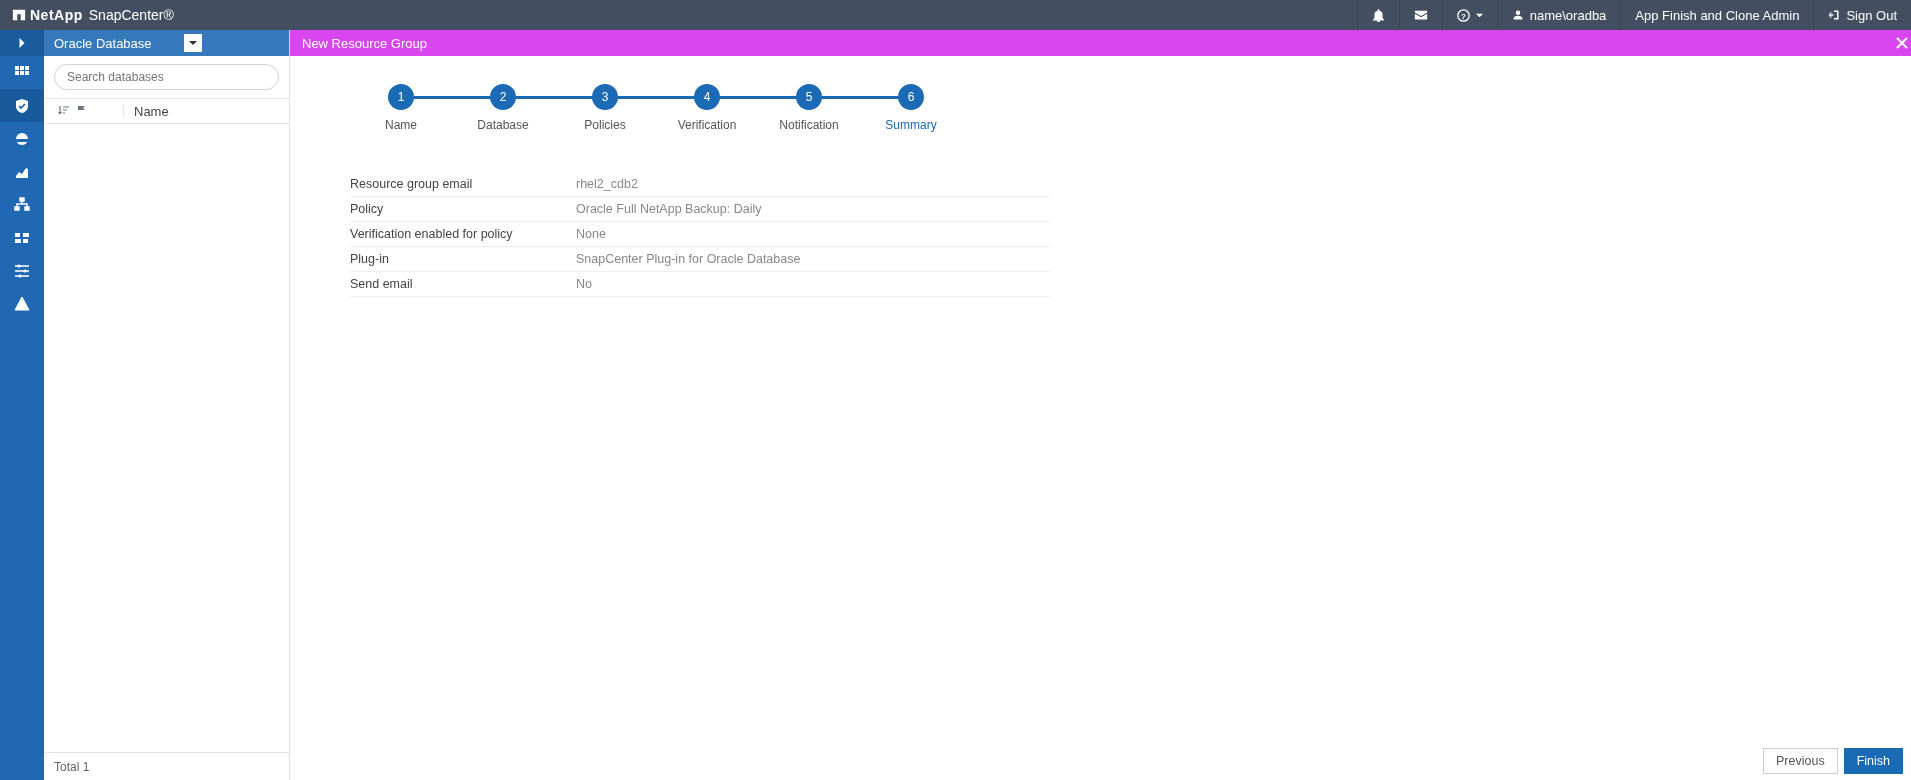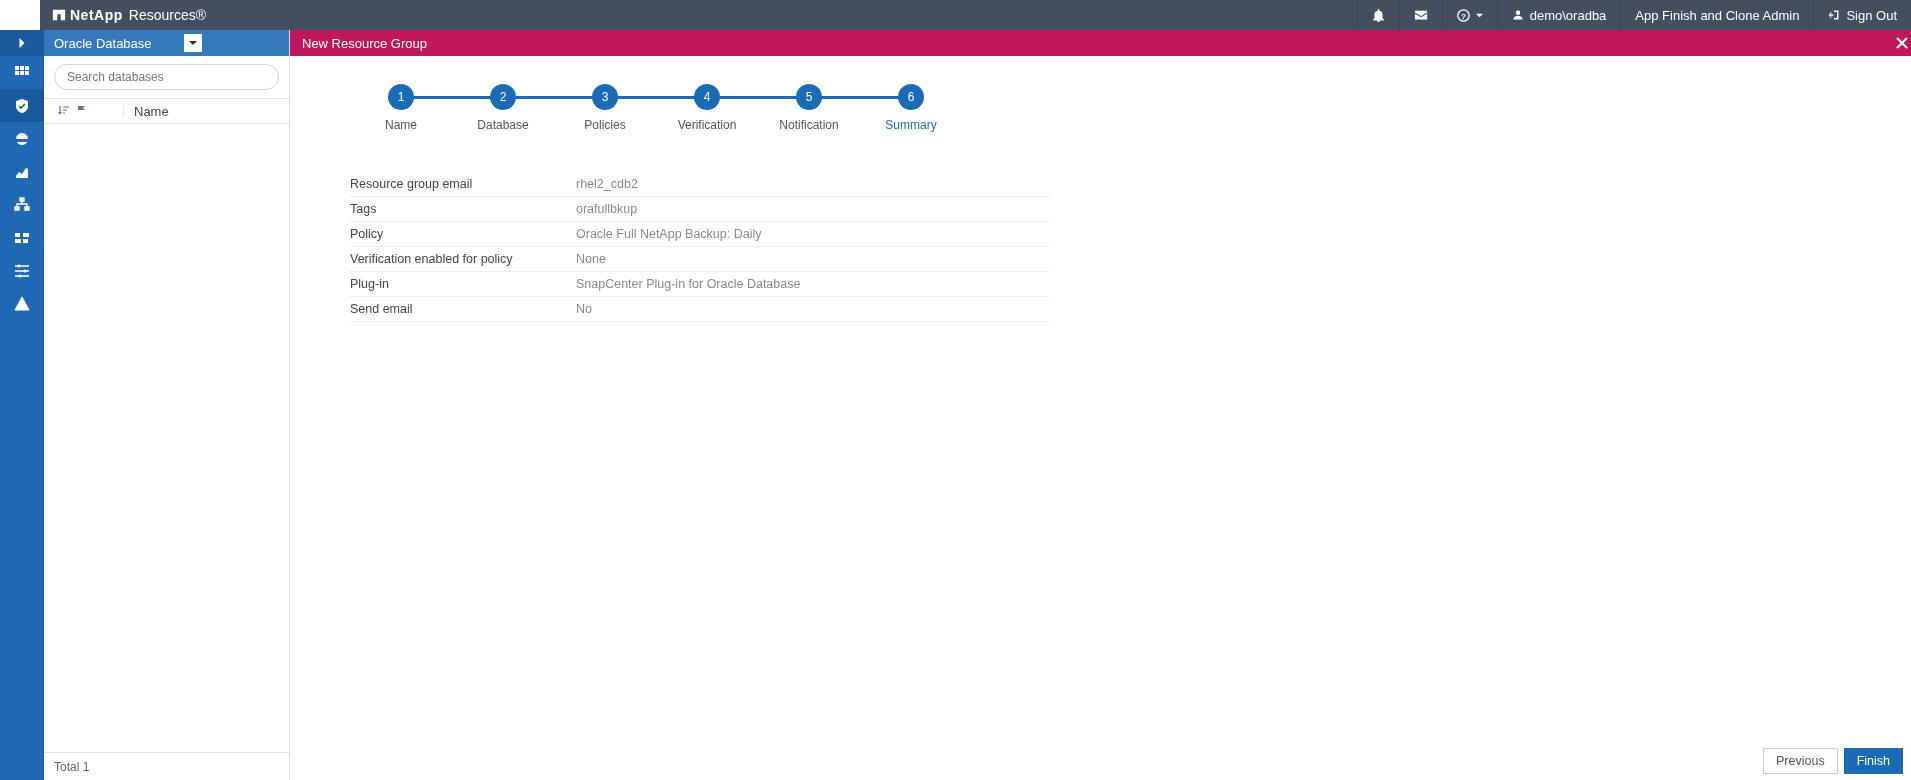--- a/index.html
+++ b/index.html
@@ -1,21 +1,21 @@
 <!DOCTYPE html>
 <html><head>
 <meta charset="utf-8">
 <style>
   * { box-sizing: border-box; margin: 0; padding: 0; }
   html, body { height: 100%; font-family: "Segoe UI", Arial, sans-serif; font-size: 13px; color: #333; background:#fff; }
   body { width:1911px; height:780px; overflow:hidden; position:relative; }
 
   #header{height:30px;background:#475367;display:flex;align-items:stretch;color:#fff;font-size:13px;}
   #header{background:#4a556a;}
-  #header{background:#475466;margin-left:40px;}
+  #header{background:#475466;}
   #header{background:#4a5567;}
   #header{background:#4b566a;}
   #header{background:#475365;}
   #header{background:#46546a;}
   #header{background:#4a5568;}
   #header{background:#455165;}
   #header{background:#49556a;}
   #header{background:#4b576b;}
   #header{background:#465062;}
   #header{background:#465366;}
@@ -126,21 +126,21 @@
   .pane-cols .sorter{width:80px;display:flex;gap:6px;align-items:center;justify-content:flex-start;padding-left:14px;border-right:1px solid #e1e5ea;}
   .pane-cols .sorter svg{width:12px;height:12px;fill:#6b7280;}
   .pane-cols .colname{padding-left:10px;color:#444;}
   .pane-row{display:flex;height:26px;align-items:center;border-bottom:1px solid #eef0f3;}
   .pane-row .c1{width:80px;border-right:1px solid transparent;}
   .pane-row .c2{padding-left:10px;color:#555;}
   .pane-footer{margin-top:auto;height:28px;border-top:1px solid #e1e5ea;display:flex;align-items:center;padding:0 10px;color:#666;font-size:12px;text-align:right;}
 
   
   .content{flex:1;display:flex;flex-direction:column;position:relative;}
-  .content-hd{height:26px;background:#be185d;color:#fff;display:flex;align-items:center;padding:0 12px;position:relative;}
+  .content-hd{height:26px;background:#d946ef;color:#fff;display:flex;align-items:center;padding:0 12px;position:relative;}
   .content-hd .close{position:absolute;right:-0px;top:0;width:18px;height:26px;display:flex;align-items:center;justify-content:center;cursor:pointer;}
   .content-hd .close svg{width:14px;height:14px;fill:#fff;}
   .content-body{flex:1;overflow:auto;padding:28px 60px;}
   
   
   .wiz{display:flex;align-items:flex-start;gap:0;margin-bottom:40px;}
   .wiz .step{display:flex;flex-direction:column;align-items:center;width:102px;position:relative;}
   .wiz .circle{width:26px;height:26px;border-radius:50%;background:#1f6cb6;color:#fff;display:flex;align-items:center;justify-content:center;font-size:12px;z-index:2;}
   .wiz .circle{background:#1f6db7;}
   .wiz .circle{background:#1b6bb7;}
@@ -177,21 +177,21 @@
 <body>
 
 <div id="header">
   <div class="brand">
     <span class="brand-logo">
       <svg viewBox="0 0 16 16">
           <path d="M1 2h14v12h-5V7H6v7H1z"></path>
         </svg>
       <span>NetApp</span>
     </span>
-    <span class="brand-product">Resources®</span>
+    <span class="brand-product">SnapCenter®</span>
   </div>
   <div class="hdr-spacer"></div>
   <div class="hdr-item">
     <svg viewBox="0 0 16 16" width="13" height="13">
         <path d="M8 16a2 2 0 0 0 2-2H6a2 2 0 0 0 2 2zm5-5V7a5 5 0 0 0-4-4.9V1a1 1 0 1 0-2 0v1.1A5 5 0 0 0 3 7v4l-1.5 1.5V14h13v-1.5z"></path>
       </svg>
   </div>
   <div class="hdr-item">
     <svg viewBox="0 0 16 16" width="14" height="14">
         <path d="M1 3h14v2l-7 4-7-4zm0 3.5 7 4 7-4V13H1z"></path>
@@ -203,21 +203,21 @@
         <text x="8" y="12" text-anchor="middle" font-size="10" fill="#fff" font-family="Arial" font-weight="bold">?</text>
       </svg>
     <svg viewBox="0 0 8 8" width="7" height="7">
         <path d="M0 2l4 4 4-4z"></path>
       </svg>
   </div>
   <div class="hdr-item">
     <svg viewBox="0 0 16 16" width="12" height="12">
         <path d="M8 8a3 3 0 1 0 0-6 3 3 0 0 0 0 6zm0 1c-3 0-6 1.5-6 4v1h12v-1c0-2.5-3-4-6-4z"></path>
       </svg>
-    <span>demo\oradba</span>
+    <span>name\oradba</span>
   </div>
   <div class="hdr-item">
     <span>App Finish and Clone Admin</span>
   </div>
   <div class="hdr-item">
     <svg viewBox="0 0 16 16" width="12" height="12">
         <path d="M6 2h6v12H6v-2h4V4H6zm-1 5H1l2-2-1-1L-1 8l3 4 1-1-2-2h4z" transform="translate(2 0)"></path>
       </svg>
     <span>Sign Out</span>
   </div>
@@ -349,24 +349,20 @@
             <div class="circle">6</div>
             <div class="lbl">Summary</div>
           </div>
         </div>
       <div class="sum" id="sum">
           <div class="row">
             <div class="k">Resource group email</div>
             <div class="v">rhel2_cdb2</div>
           </div>
           <div class="row">
-            <div class="k">Tags</div>
-            <div class="v">orafullbkup</div>
-          </div>
-          <div class="row">
             <div class="k">Policy</div>
             <div class="v">Oracle Full NetApp Backup: Daily</div>
           </div>
           <div class="row">
             <div class="k">Verification enabled for policy</div>
             <div class="v">None</div>
           </div>
           <div class="row">
             <div class="k">Plug-in</div>
             <div class="v">SnapCenter Plug-in for Oracle Database</div>

